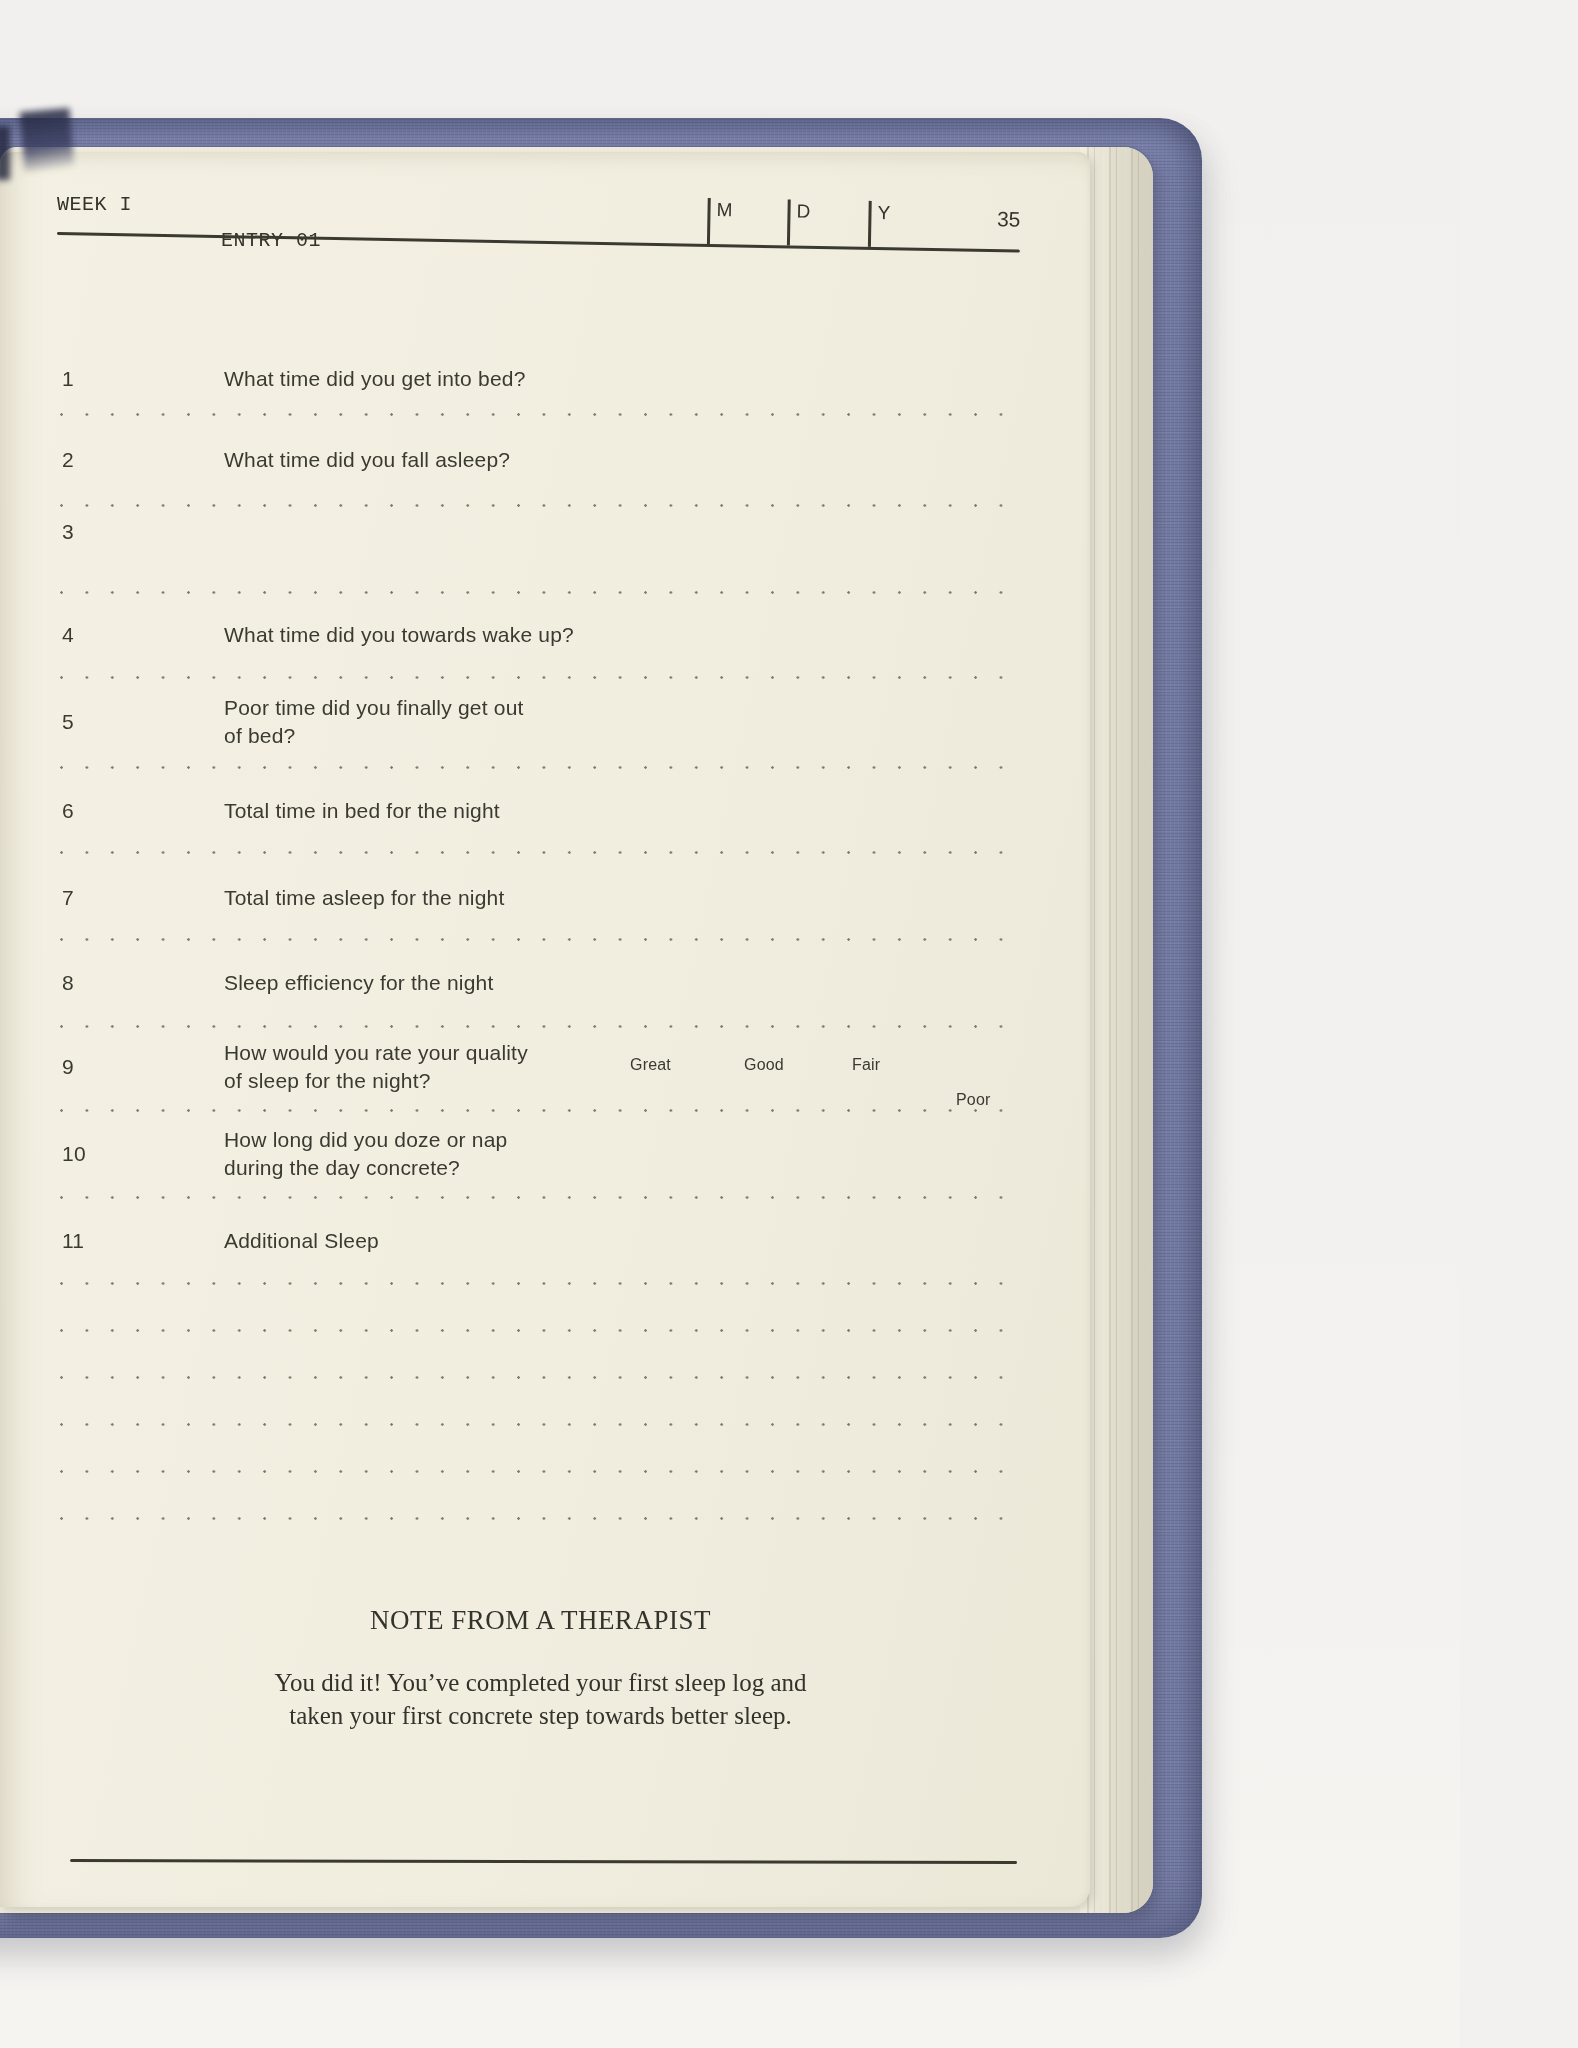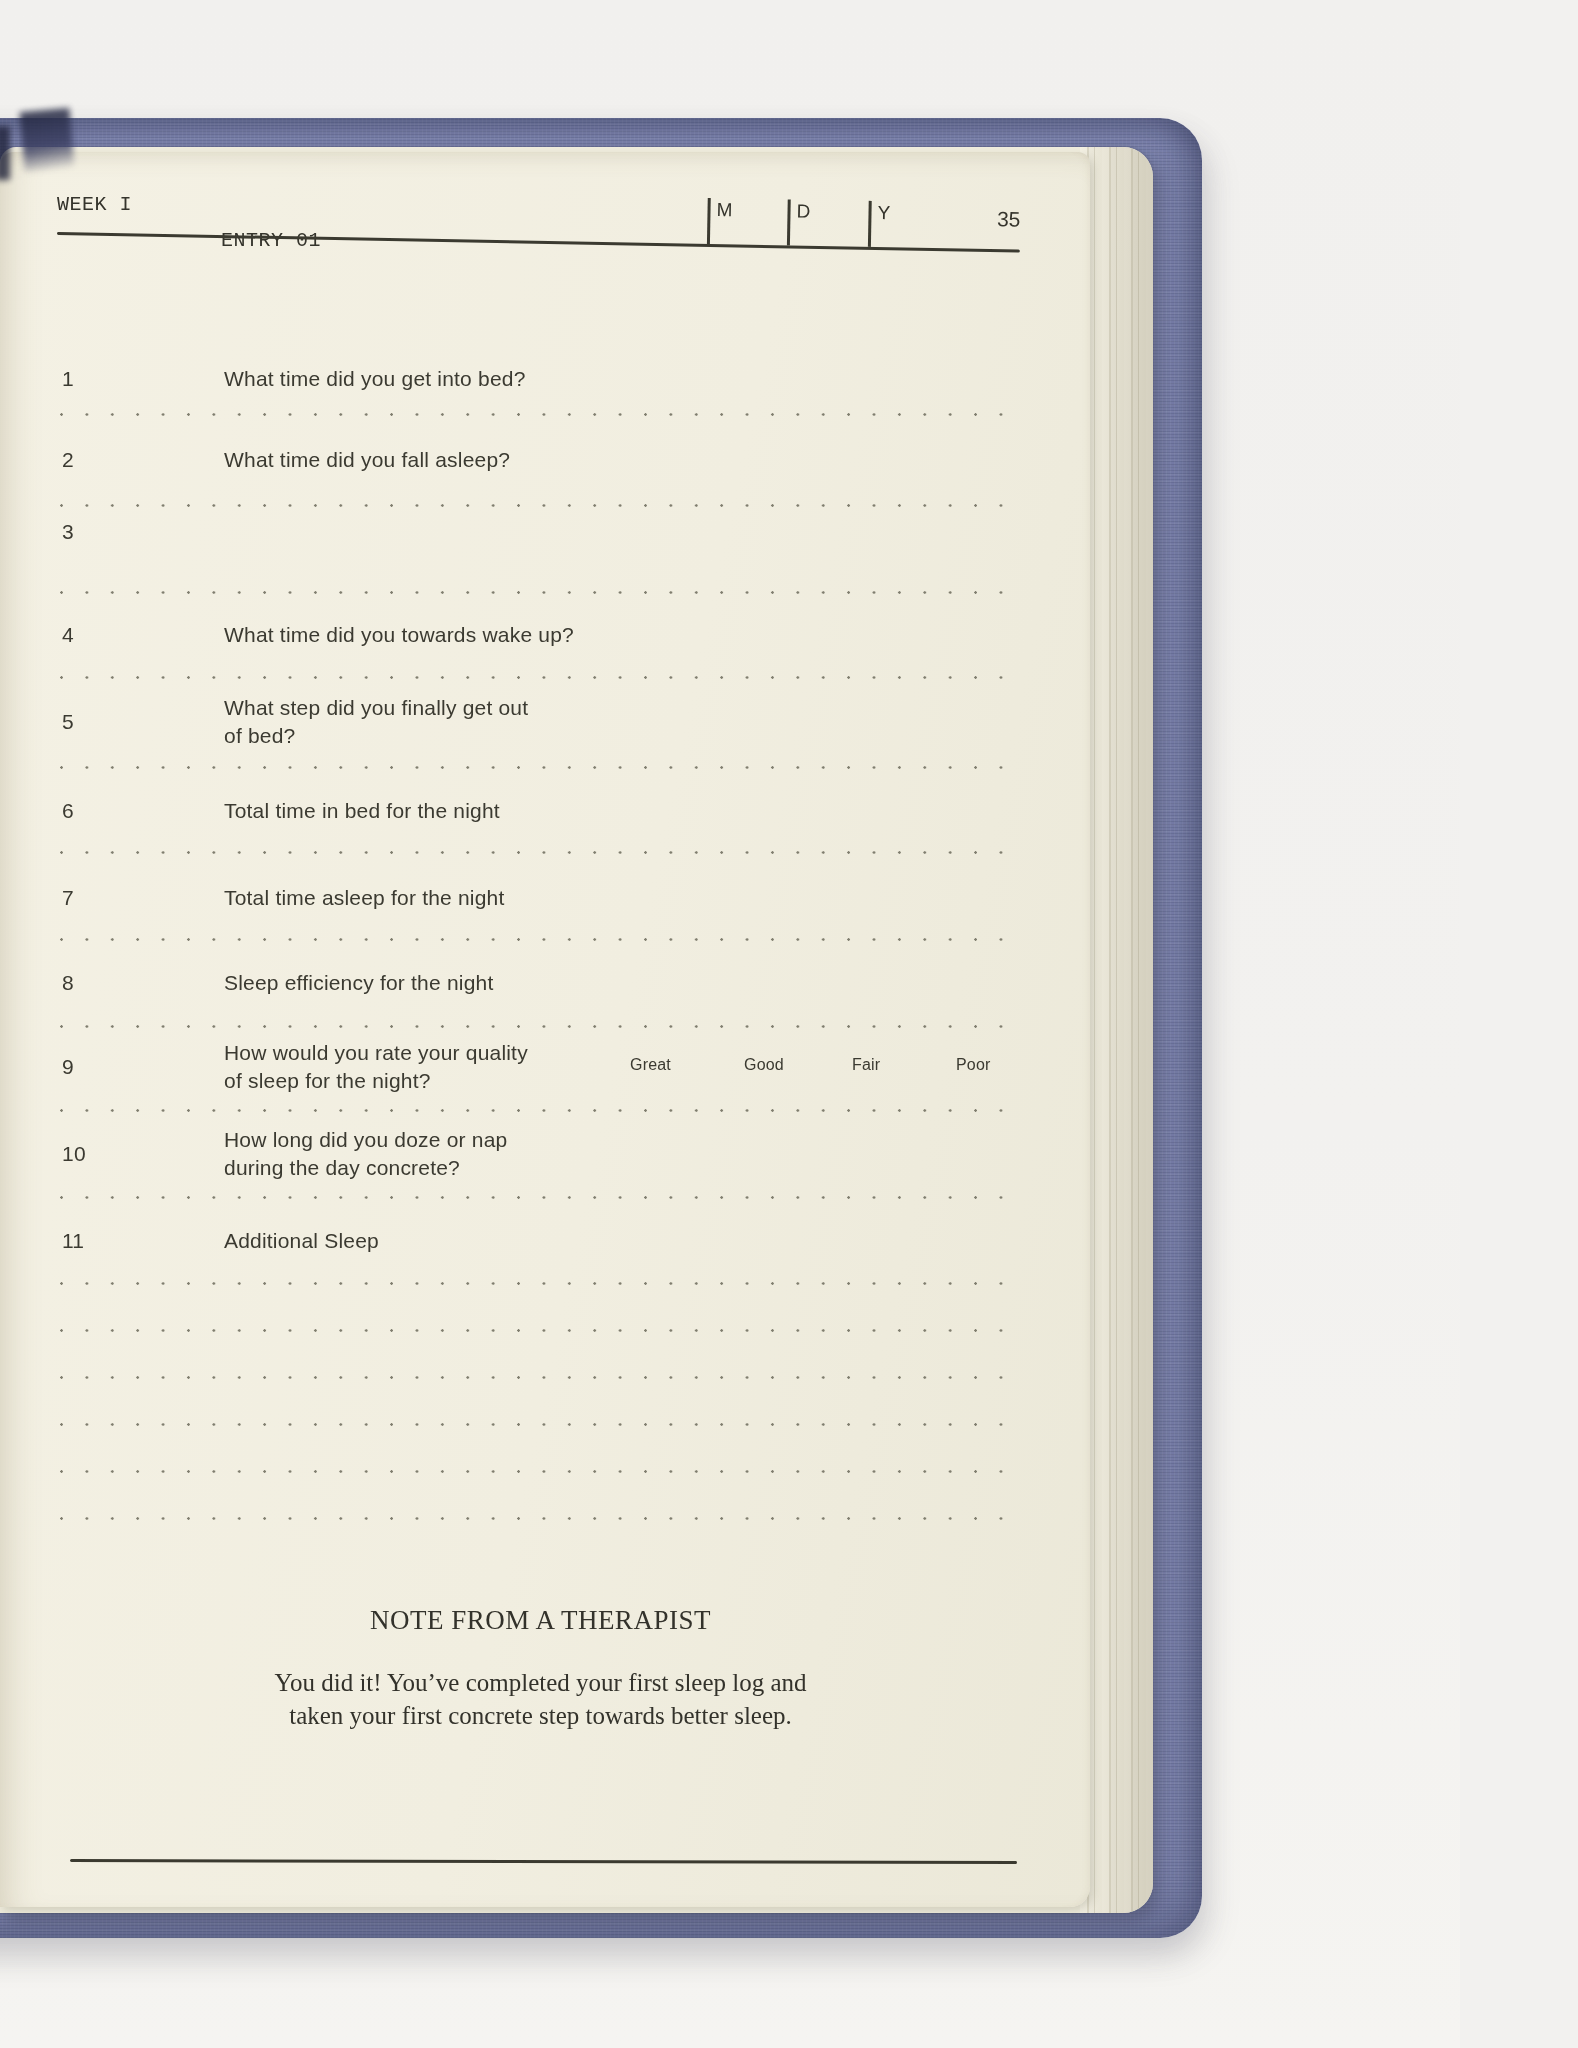--- a/index.html
+++ b/index.html
@@ -89,21 +89,21 @@
     font-size:21px; line-height:28px; letter-spacing:.2px; color:#3b3a31;
   }
   .q-num { flex:0 0 162px; }
   .q-text { white-space:pre-line; }
   .dotline {
     position:absolute; left:60px; width:961px; height:5px;
     background-image:radial-gradient(circle at 1.5px 2.5px,#807e6f 1.1px,rgba(0,0,0,0) 1.5px);
     background-size:25.4px 5px; background-repeat:repeat-x;
   }
   .opt { position:absolute; font-size:16px; letter-spacing:.2px; color:#3b3a31; top:904px; }
-  .opt-great { left:630px; } .opt-good { left:744px; } .opt-fair { left:852px; } .opt-poor { left:956px; }
+  .opt-great { left:630px; } .opt-good { left:744px; } .opt-fair { left:852px; } .opt-poor { left:956px;margin-top:35px; }
 
   
   .note-heading {
     position:absolute; left:60px; width:961px; top:1453px; text-align:center;
     font-family:"Liberation Serif", serif; font-size:27px; letter-spacing:.5px; color:#33322b;
   }
   .note-body {
     position:absolute; left:60px; width:961px; top:1514px; text-align:center;
     font-family:"Liberation Serif", serif; font-size:25px; line-height:33px;
     color:#33322b; white-space:pre-line;
@@ -156,21 +156,21 @@
     <div class="dotline" style="top:438px"></div>
 
     <div class="q-row" style="top:469px">
       <span class="q-num">4</span>
       <span class="q-text">What time did you towards wake up?</span>
     </div>
     <div class="dotline" style="top:523px"></div>
 
     <div class="q-row" style="top:542px">
       <span class="q-num">5</span>
-      <span class="q-text">What step did you finally get out
+      <span class="q-text">Poor time did you finally get out
 of bed?</span>
     </div>
     <div class="dotline" style="top:613px"></div>
 
     <div class="q-row" style="top:645px">
       <span class="q-num">6</span>
       <span class="q-text">Total time in bed for the night</span>
     </div>
     <div class="dotline" style="top:698px"></div>
 

